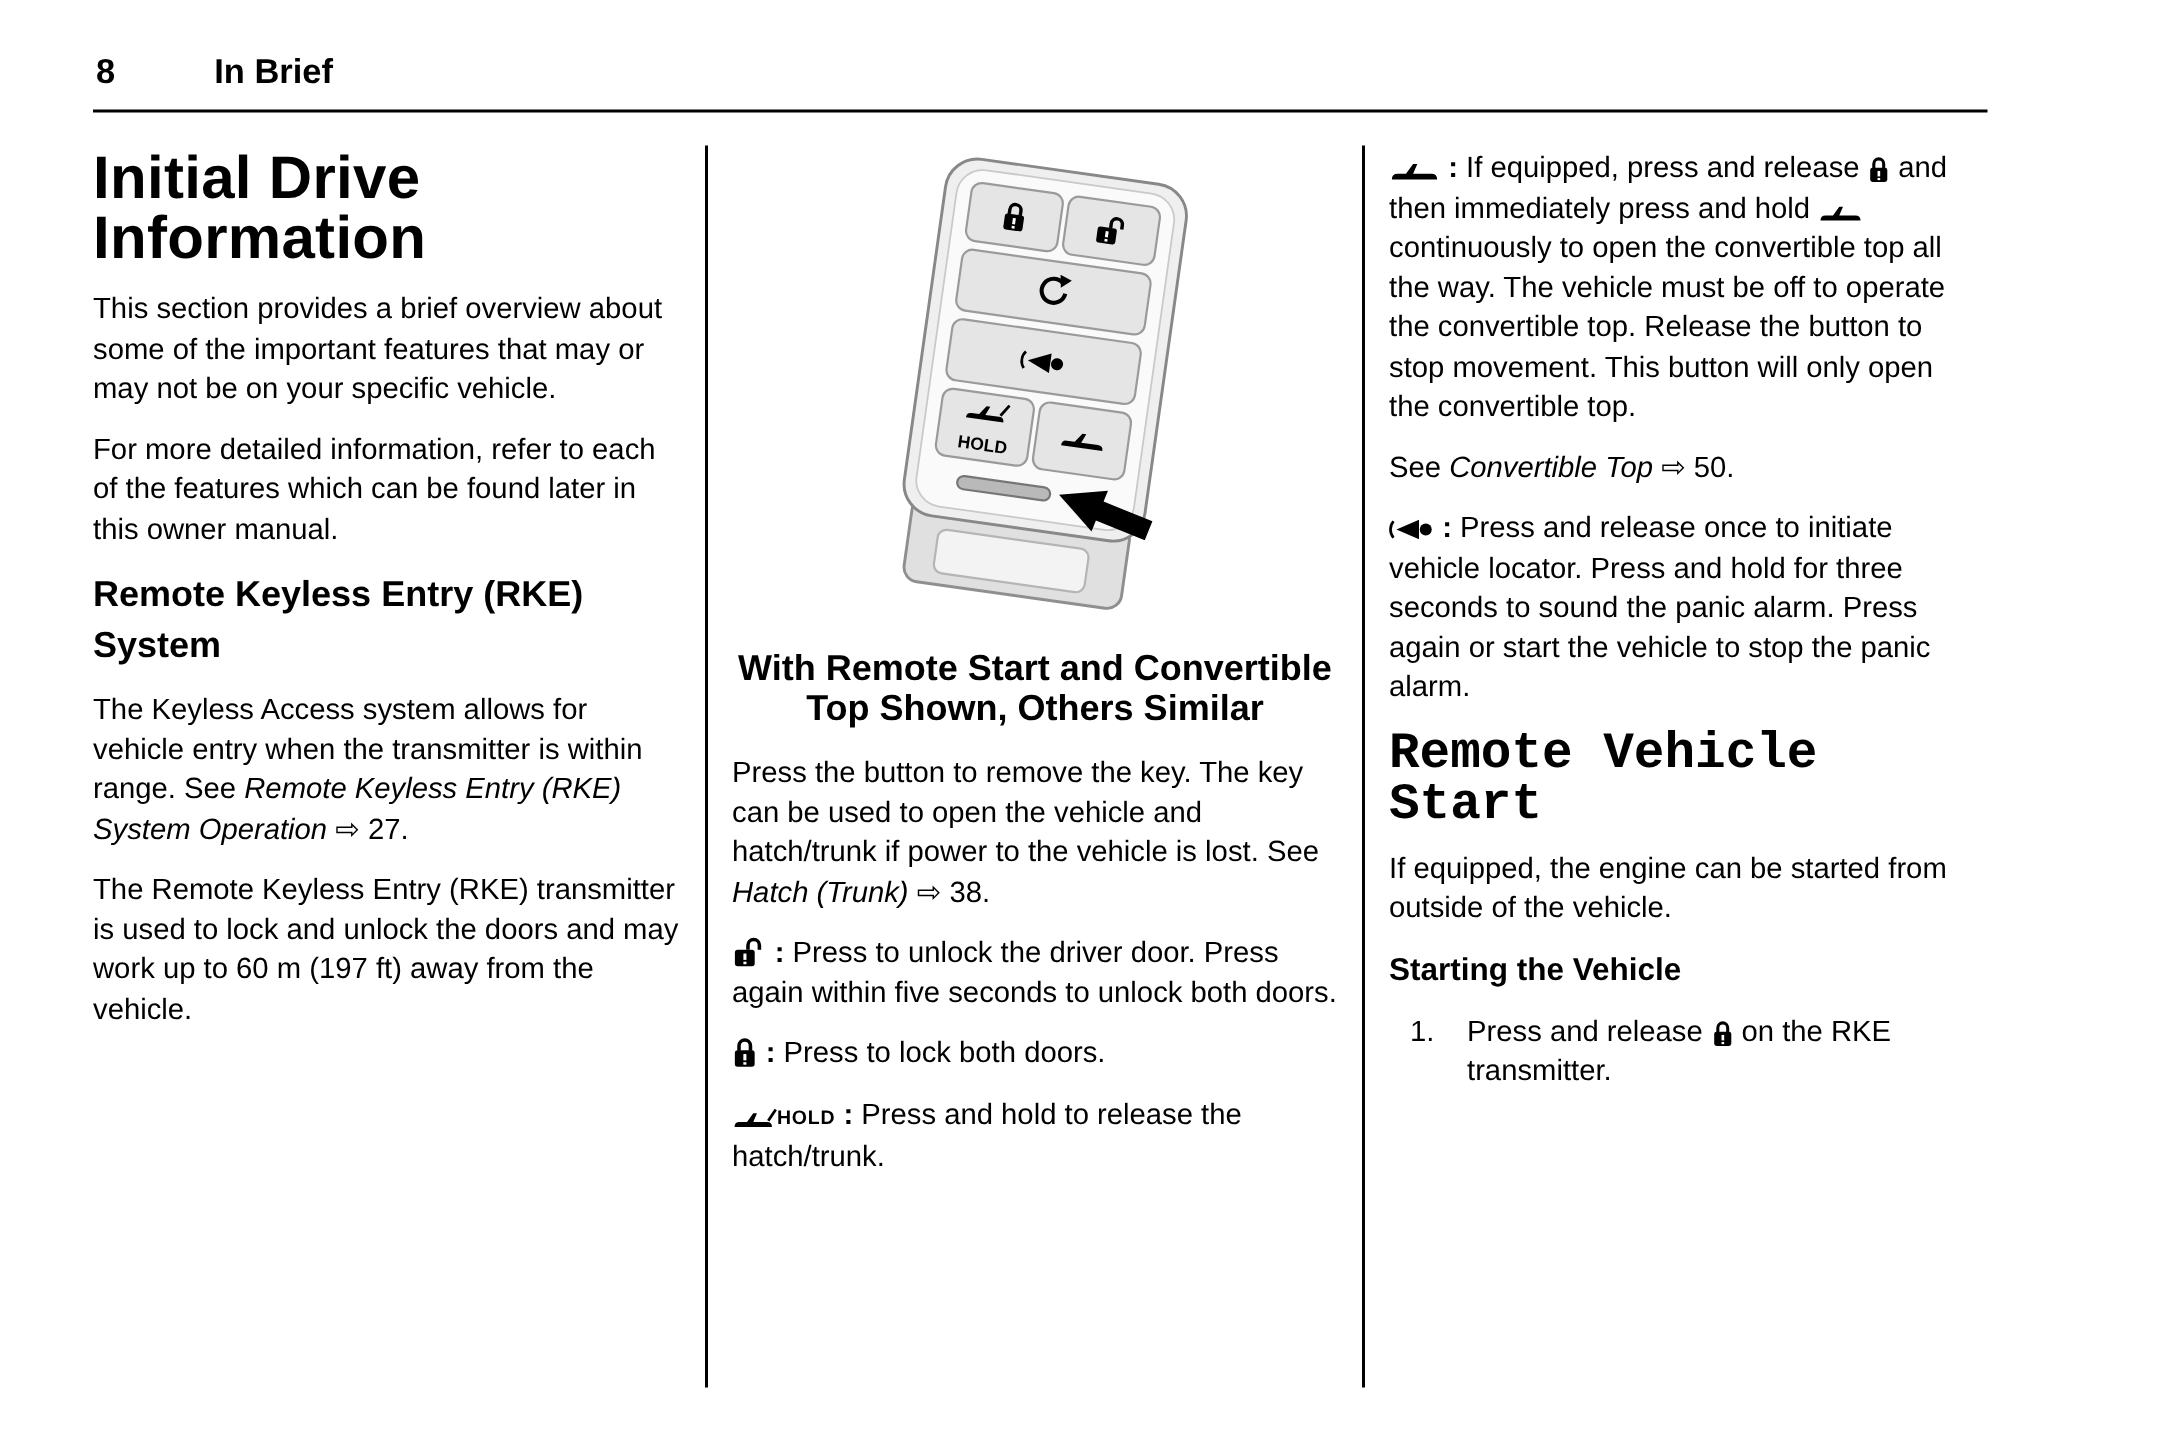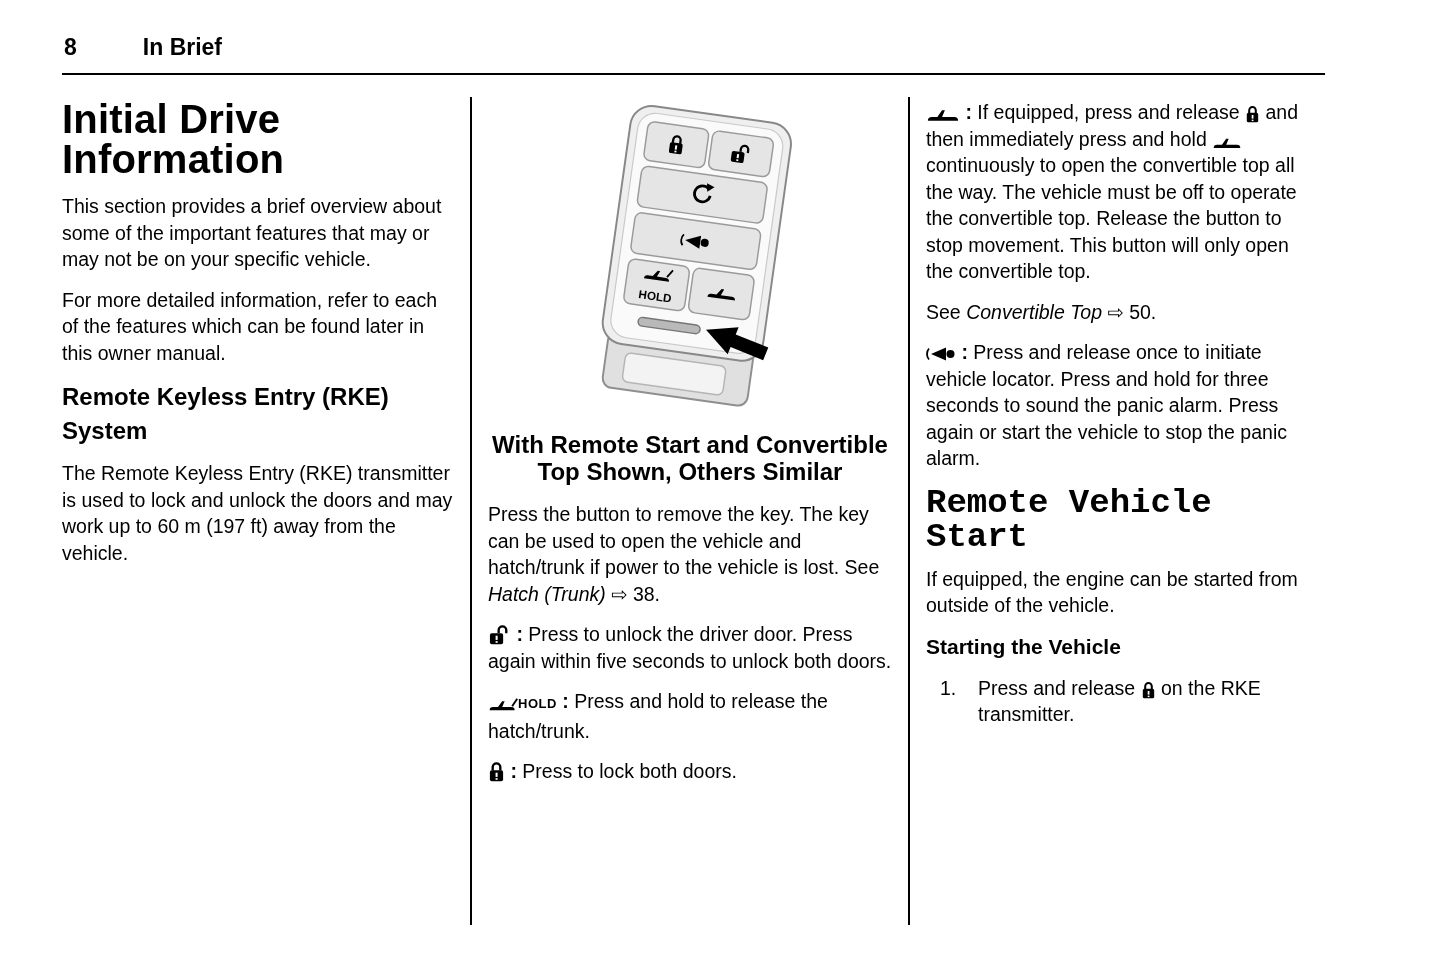--- a/index.html
+++ b/index.html
@@ -85,20 +85,21 @@
   </header>
   <hr class="header-rule">
 
   <div class="columns">
 
     <section class="col col1">
       <h1 class="h1">Initial Drive Information</h1>
       <p class="p">This section provides a brief overview about some of the important features that may or may not be on your specific vehicle.</p>
       <p class="p">For more detailed information, refer to each of the features which can be found later in this owner manual.</p>
       <h2 class="h2">Remote Keyless Entry (RKE) System</h2>
+      <p class="p"><span>The Keyless Access system allows for vehicle entry when the transmitter is within range. See </span><span class="ref">Remote Keyless Entry (RKE) System Operation</span><span> ⇨ 27.</span></p>
       <p class="p">The Remote Keyless Entry (RKE) transmitter is used to lock and unlock the doors and may work up to 60 m (197 ft) away from the vehicle.</p>
     </section>
 
     <div class="vdiv"></div>
 
     <section class="col col2">
 
       <figure class="fig">
         <svg viewBox="0 0 360 330" width="352" height="322">
           <g transform="translate(0 6) rotate(8 180 160)">
@@ -136,27 +137,27 @@
       </figure>
 
       <figcaption class="caption">With Remote Start and Convertible Top Shown, Others Similar</figcaption>
 
       <p class="p"><span>Press the button to remove the key. The key can be used to open the vehicle and hatch/trunk if power to the vehicle is lost. See </span><span class="ref">Hatch (Trunk)</span><span> ⇨ 38.</span></p>
 
       <p class="p icon-item"><span class="ii"><svg width="23" height="22" viewBox="0 0 27 26">
               <use href="#sym-unlock"></use>
             </svg></span><span class="sep"> : </span><span>Press to unlock the driver door. Press again within five seconds to unlock both doors.</span></p>
 
+      <p class="p icon-item"><span class="ii"><svg width="17" height="22" viewBox="0 0 20 26">
+              <use href="#sym-lock"></use>
+            </svg></span><span class="sep"> : </span><span>Press to lock both doors.</span></p>
+
       <p class="p icon-item"><span class="ii"><svg width="30" height="15" viewBox="0 0 36 18">
               <use href="#sym-hatch"></use>
             </svg></span><span class="hold-txt">HOLD</span><span class="sep"> : </span><span>Press and hold to release the hatch/trunk.</span></p>
-
-      <p class="p icon-item"><span class="ii"><svg width="17" height="22" viewBox="0 0 20 26">
-              <use href="#sym-lock"></use>
-            </svg></span><span class="sep"> : </span><span>Press to lock both doors.</span></p>
 
     </section>
 
     <div class="vdiv"></div>
 
     <section class="col col3">
 
       <p class="p icon-item"><span class="ii"><svg width="34" height="16" viewBox="0 0 36 16">
               <use href="#sym-convertible"></use>
             </svg></span><span class="sep"> : </span><span>If equipped, press and release </span><span class="ii"><svg width="15" height="19" viewBox="0 0 20 26">

